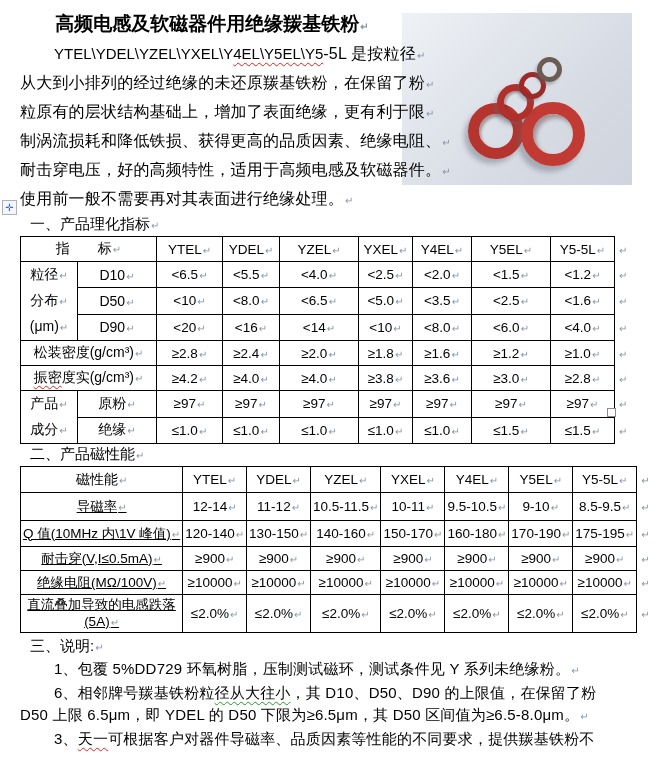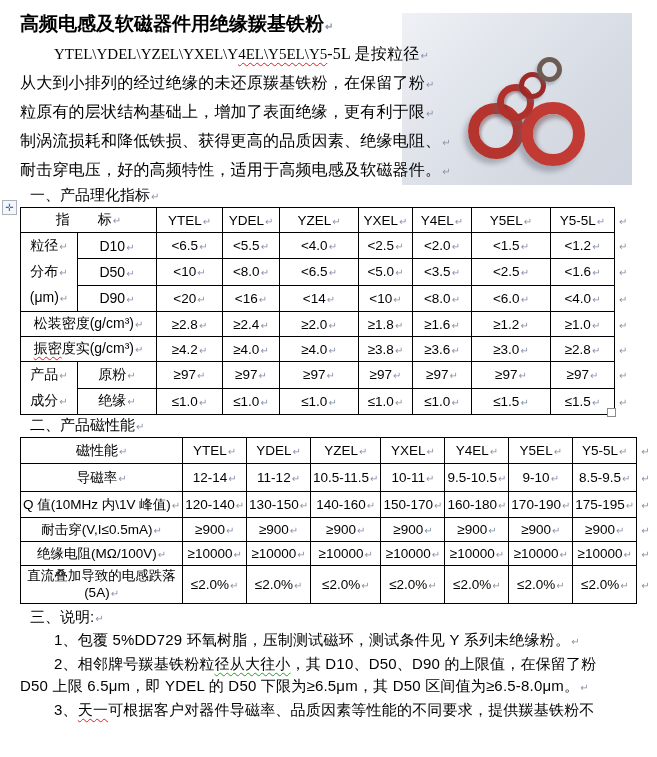--- a/index.html
+++ b/index.html
@@ -1,23 +1,23 @@
 <!DOCTYPE html>
 <html><head>
 <meta charset="utf-8">
 <style>
   html,body{margin:0;padding:0;background:#fff;}
   .page{position:relative;width:657px;height:757px;background:#fff;overflow:hidden;
         font-family:"Liberation Sans",sans-serif;color:#000;}
   .doc{position:relative;z-index:2;padding:11px 0 0 20px;width:620px;}
 
   
-  .title{width:384px;text-align:left;font-size:19px;font-weight:bold;line-height:26px;white-space:nowrap;}
+  .title{width:384px;text-align:center;font-size:19px;font-weight:bold;line-height:26px;white-space:nowrap;}
   .intro-line{width:384px;font-size:16px;line-height:27px;white-space:nowrap;letter-spacing:.2px;}
-  .indent-first{padding-left:34px;font-family:Liberation Serif, serif;}
+  .indent-first{padding-left:34px;}
   .latin{font-size:15px;letter-spacing:0;}
 
   
   .photo{position:absolute;z-index:1;left:402px;top:13px;width:230px;height:172px;
          background:linear-gradient(135deg,#eef1f5 0%,#dfe3ea 40%,#d3d8e1 75%,#cfd4de 100%);}
   .ring{position:absolute;border-radius:50%;background:transparent;}
   .ring-a{left:66px;top:90px;width:34px;height:34px;border:11px solid #b5342e;box-shadow:-4px 5px 5px rgba(95,100,115,.40), inset 2px 3px 3px rgba(60,10,10,.35);}
   .ring-b{left:119px;top:89px;width:40px;height:40px;border:12px solid #c13a33;box-shadow:-4px 6px 5px rgba(95,100,115,.40), inset 3px 4px 4px rgba(60,10,10,.35);}
   .ring-c{left:95px;top:71px;width:23px;height:23px;border:7px solid #b0312c;box-shadow:-3px 4px 4px rgba(95,100,115,.38), inset 2px 2px 2px rgba(60,10,10,.3);}
   .ring-d{left:117px;top:59px;width:17px;height:17px;border:5px solid #9c2a26;box-shadow:-2px 3px 3px rgba(95,100,115,.38);}
@@ -30,21 +30,21 @@
 
   
   table{border-collapse:collapse;table-layout:fixed;margin-top:2px;}
   td{border:1px solid #000;text-align:center;vertical-align:middle;
      font-size:13.5px;padding:0 2px;overflow:hidden;white-space:nowrap;}
   .t1 td{height:24px;}
   .endtd{border:none !important;background:#fff;text-align:left;padding-left:3px;}
   .group-line{line-height:24px;font-size:14px;}
   .corner{white-space:pre;font-size:14px;}
   .rowlabel{font-size:14px;}
-  .t2 .rowlabel{font-size:13.5px;}
+  .t2 .rowlabel{font-size:13.5px;text-decoration:underline;}
   .lab2line{line-height:17px;white-space:normal;}
 
   
   .pmark{font-size:10px;color:#8892aa;margin-left:1px;vertical-align:0;}
 
   
   .wavy-red{text-decoration:underline;text-decoration-style:wavy;text-decoration-color:#e02020;
             text-decoration-thickness:1px;text-underline-offset:3px;}
   .wavy-green{text-decoration:underline;text-decoration-style:wavy;text-decoration-color:#1e9e1e;
             text-decoration-thickness:1px;text-underline-offset:3px;}
@@ -79,20 +79,21 @@
   <div class="doc">
 
     <div class="title pm">高频电感及软磁器件用绝缘羰基铁粉<span class="pmark">↵</span></div>
 
     <div class="intro">
       <div class="intro-line indent-first pm"><span class="latin">YTEL\YDEL\YZEL\YXEL\Y</span><span class="latin wavy-red">4EL\Y5EL\Y5</span><span>-5L 是按粒径</span><span class="pmark">↵</span></div>
       <div class="intro-line pm">从大到小排列的经过绝缘的未还原羰基铁粉，在保留了粉<span class="pmark">↵</span></div>
       <div class="intro-line pm">粒原有的层状结构基础上，增加了表面绝缘，更有利于限<span class="pmark">↵</span></div>
       <div class="intro-line pm">制涡流损耗和降低铁损、获得更高的品质因素、绝缘电阻、<span class="pmark">↵</span></div>
       <div class="intro-line pm">耐击穿电压，好的高频特性，适用于高频电感及软磁器件。<span class="pmark">↵</span></div>
+      <div class="intro-line pm">使用前一般不需要再对其表面进行绝缘处理。<span class="pmark">↵</span></div>
     </div>
 
     <div class="heading h1x pm">一、产品理化指标<span class="pmark">↵</span></div>
 
     <table class="t1">
       <colgroup>
           <col style="width:57px">
           <col style="width:79px">
           <col style="width:66px">
           <col style="width:57px">
@@ -288,20 +289,20 @@
         <td class="pm">≤2.0%<span class="pmark">↵</span></td>
         <td class="endtd pm"><span class="pmark">↵</span></td>
       </tr>
     </tbody>
       </table>
 
     <div class="heading h3x pm">三、说明:<span class="pmark">↵</span></div>
 
     <div class="notes">
       <div class="note-line indent1 pm">1、包覆 5%DD729 环氧树脂，压制测试磁环，测试条件见 Y 系列未绝缘粉。<span class="pmark">↵</span></div>
-      <div class="note-line indent1"><span>2、相邻牌号羰基铁粉粒</span><span class="wavy-green">径从大往小</span><span>，其 D10、D50、D90 的上限值，在保留了粉</span></div>
+      <div class="note-line indent1"><span>6、相邻牌号羰基铁粉粒</span><span class="wavy-green">径从大往小</span><span>，其 D10、D50、D90 的上限值，在保留了粉</span></div>
       <div class="note-line pm">D50 上限 6.5μm，即 YDEL 的 D50 下限为≥6.5μm，其 D50 区间值为≥6.5-8.0μm。<span class="pmark">↵</span></div>
       <div class="note-line indent1"><span>3、</span><span class="wavy-red">天一</span><span>可根据客户对器件导磁率、品质因素等性能的不同要求，提供羰基铁粉不</span></div>
 
     </div>
 
   </div>
 </div>
 
 </body></html>

